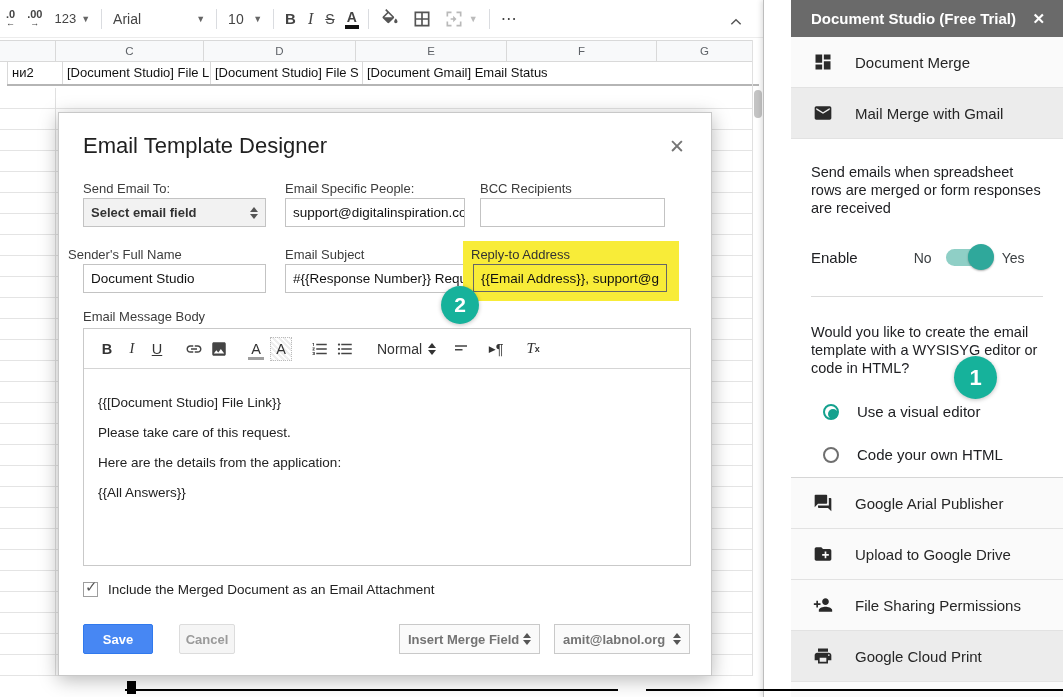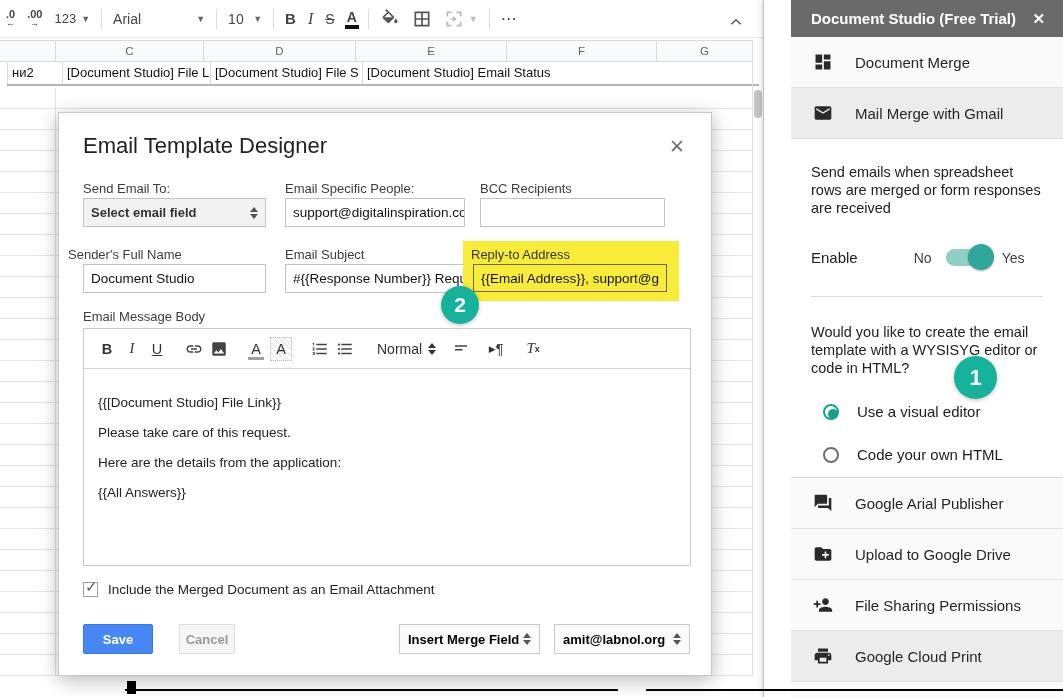--- a/index.html
+++ b/index.html
@@ -66,21 +66,21 @@
   #editor-body p { font-size:13.5px; color:#222; margin:0 0 13px 0; line-height:17px; }
 
   
   #attach-row { position:absolute; left:24px; top:469px; display:flex; align-items:center; }
   #attach-checkbox { width:15px; height:15px; border:1px solid #9e9e9e; background:#fff; position:relative; }
   #attach-checkbox span { position:absolute; left:1px; top:-5px; font-size:15px; color:#555; }
   #attach-label { margin-left:10px; font-size:13.5px; color:#222; }
   .btn { position:absolute; top:511px; height:30px; border-radius:2px; font-size:13px; font-weight:bold; display:flex; align-items:center; justify-content:center; cursor:pointer; }
   #save-btn { left:24px; width:70px; background:#4787f3; color:#fff; border:1px solid #3079ed; }
   #cancel-btn { left:120px; width:56px; background:#f5f5f5; color:#9a9a9a; border:1px solid #dcdcdc; }
-  .bottom-select { position:absolute; top:511px; height:30px; background:#fafafa; border:1px solid #c9c9c9; display:flex; align-items:center; justify-content:space-between; padding:0 8px; font-size:13px; font-weight:bold; color:#000000; }
+  .bottom-select { position:absolute; top:511px; height:30px; background:#fafafa; border:1px solid #c9c9c9; display:flex; align-items:center; justify-content:space-between; padding:0 8px; font-size:13px; font-weight:bold; color:#737373; }
   #merge-field-select { left:340px; width:141px; }
   #sender-select { left:495px; width:136px; }
 
   
   .badge { position:absolute; border-radius:50%; background:#16b29b; color:#fff; font-weight:bold; display:flex; align-items:center; justify-content:center; z-index:60; box-shadow:0 1px 4px rgba(0,0,0,.25); }
   #badge-2 { left:441px; top:286px; width:38px; height:38px; font-size:21px; }
   #badge-1 { left:954px; top:356px; width:43px; height:43px; font-size:22px; }
 
   
   #sidebar { position:absolute; left:763px; top:0; width:300px; height:697px; background:#fff; border-left:1px solid #bdbdbd; box-shadow:-2px 0 5px rgba(0,0,0,.12); z-index:20;padding-left:27px; }
@@ -197,21 +197,21 @@
       </div>
     <div class="col-cell" style="left:656px; width:96px;">
         <span>G</span>
       </div>
   </div>
 
   <div class="row1">
     <div class="cell" style="left:0; width:55px;"><span>ни2</span></div>
     <div class="cell" style="left:55px; width:148px;"><span>[Document Studio] File L</span></div>
     <div class="cell" style="left:203px; width:152px;"><span>[Document Studio] File S</span></div>
-    <div class="cell" style="left:355px; width:397px;"><span>[Document Studio] Email Status</span></div>
+    <div class="cell" style="left:355px; width:397px;"><span>[Document Gmail] Email Status</span></div>
   </div>
 
   <div id="grid-bg"></div>
   <div class="vline" style="left:55px; top:88px; height:588px;"></div>
   <div class="vline" style="left:752px; top:40px; height:636px;"></div>
   <div id="scroll-pill"></div>
 </div>
 
 <div id="modal">
   <div id="modal-title">Email Template Designer</div>

